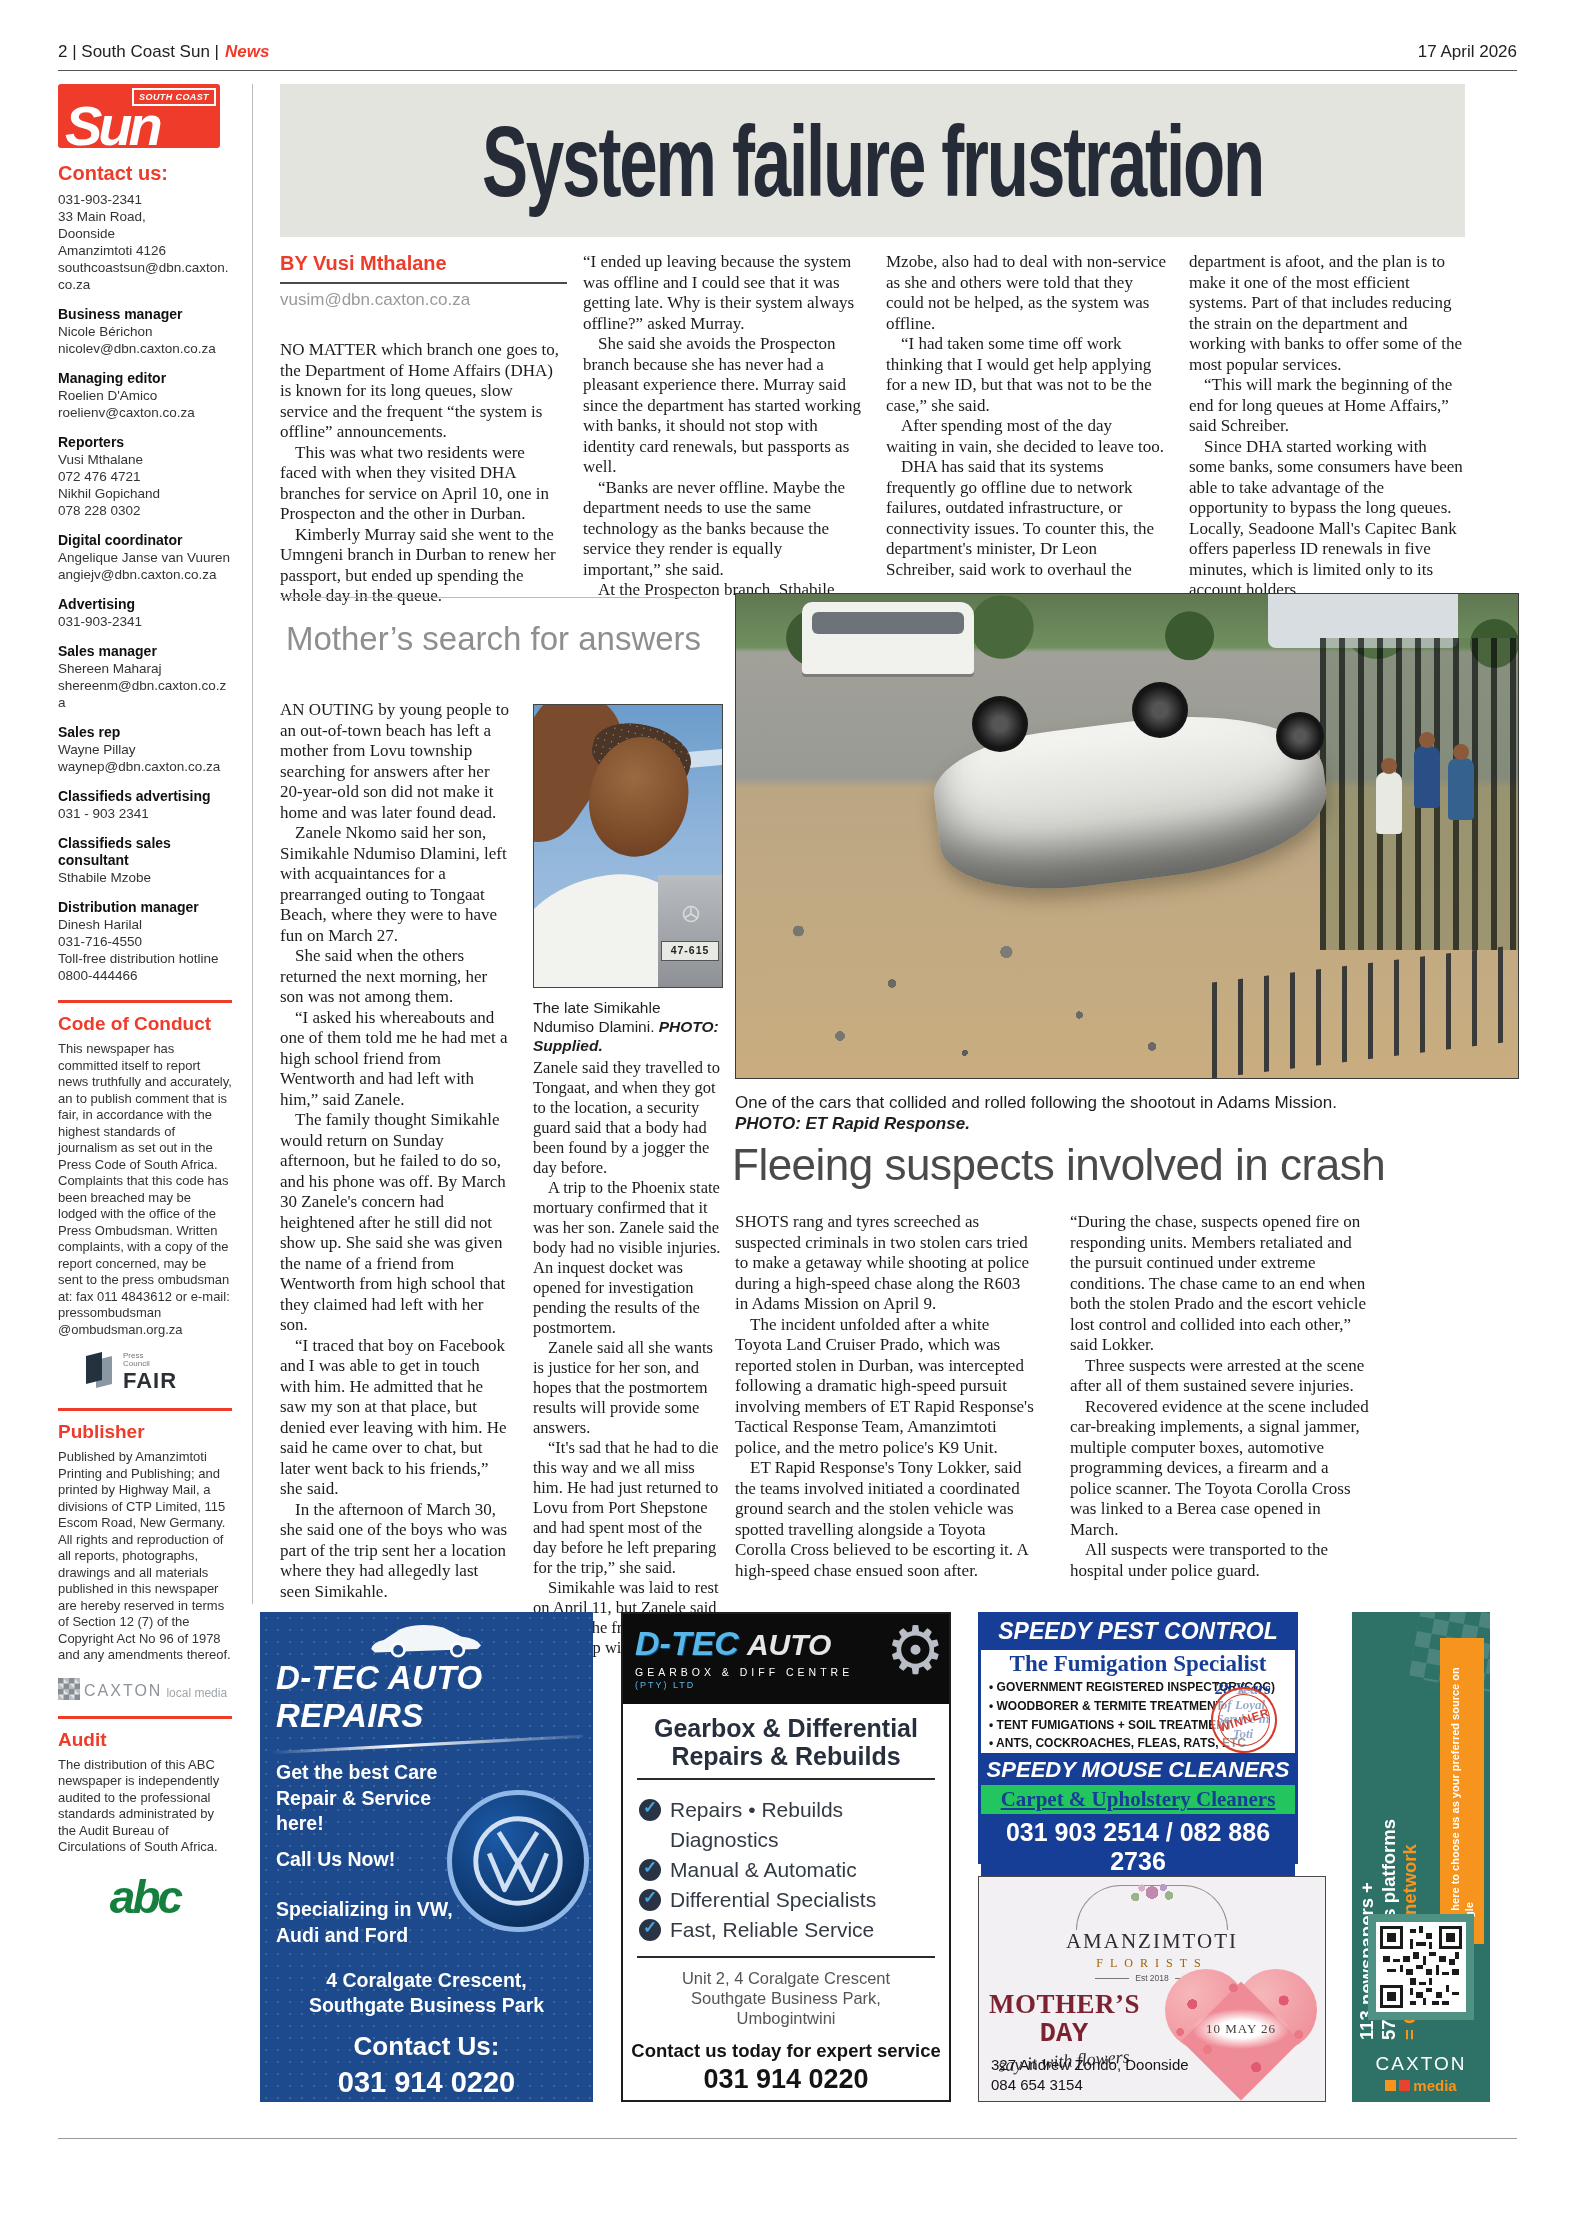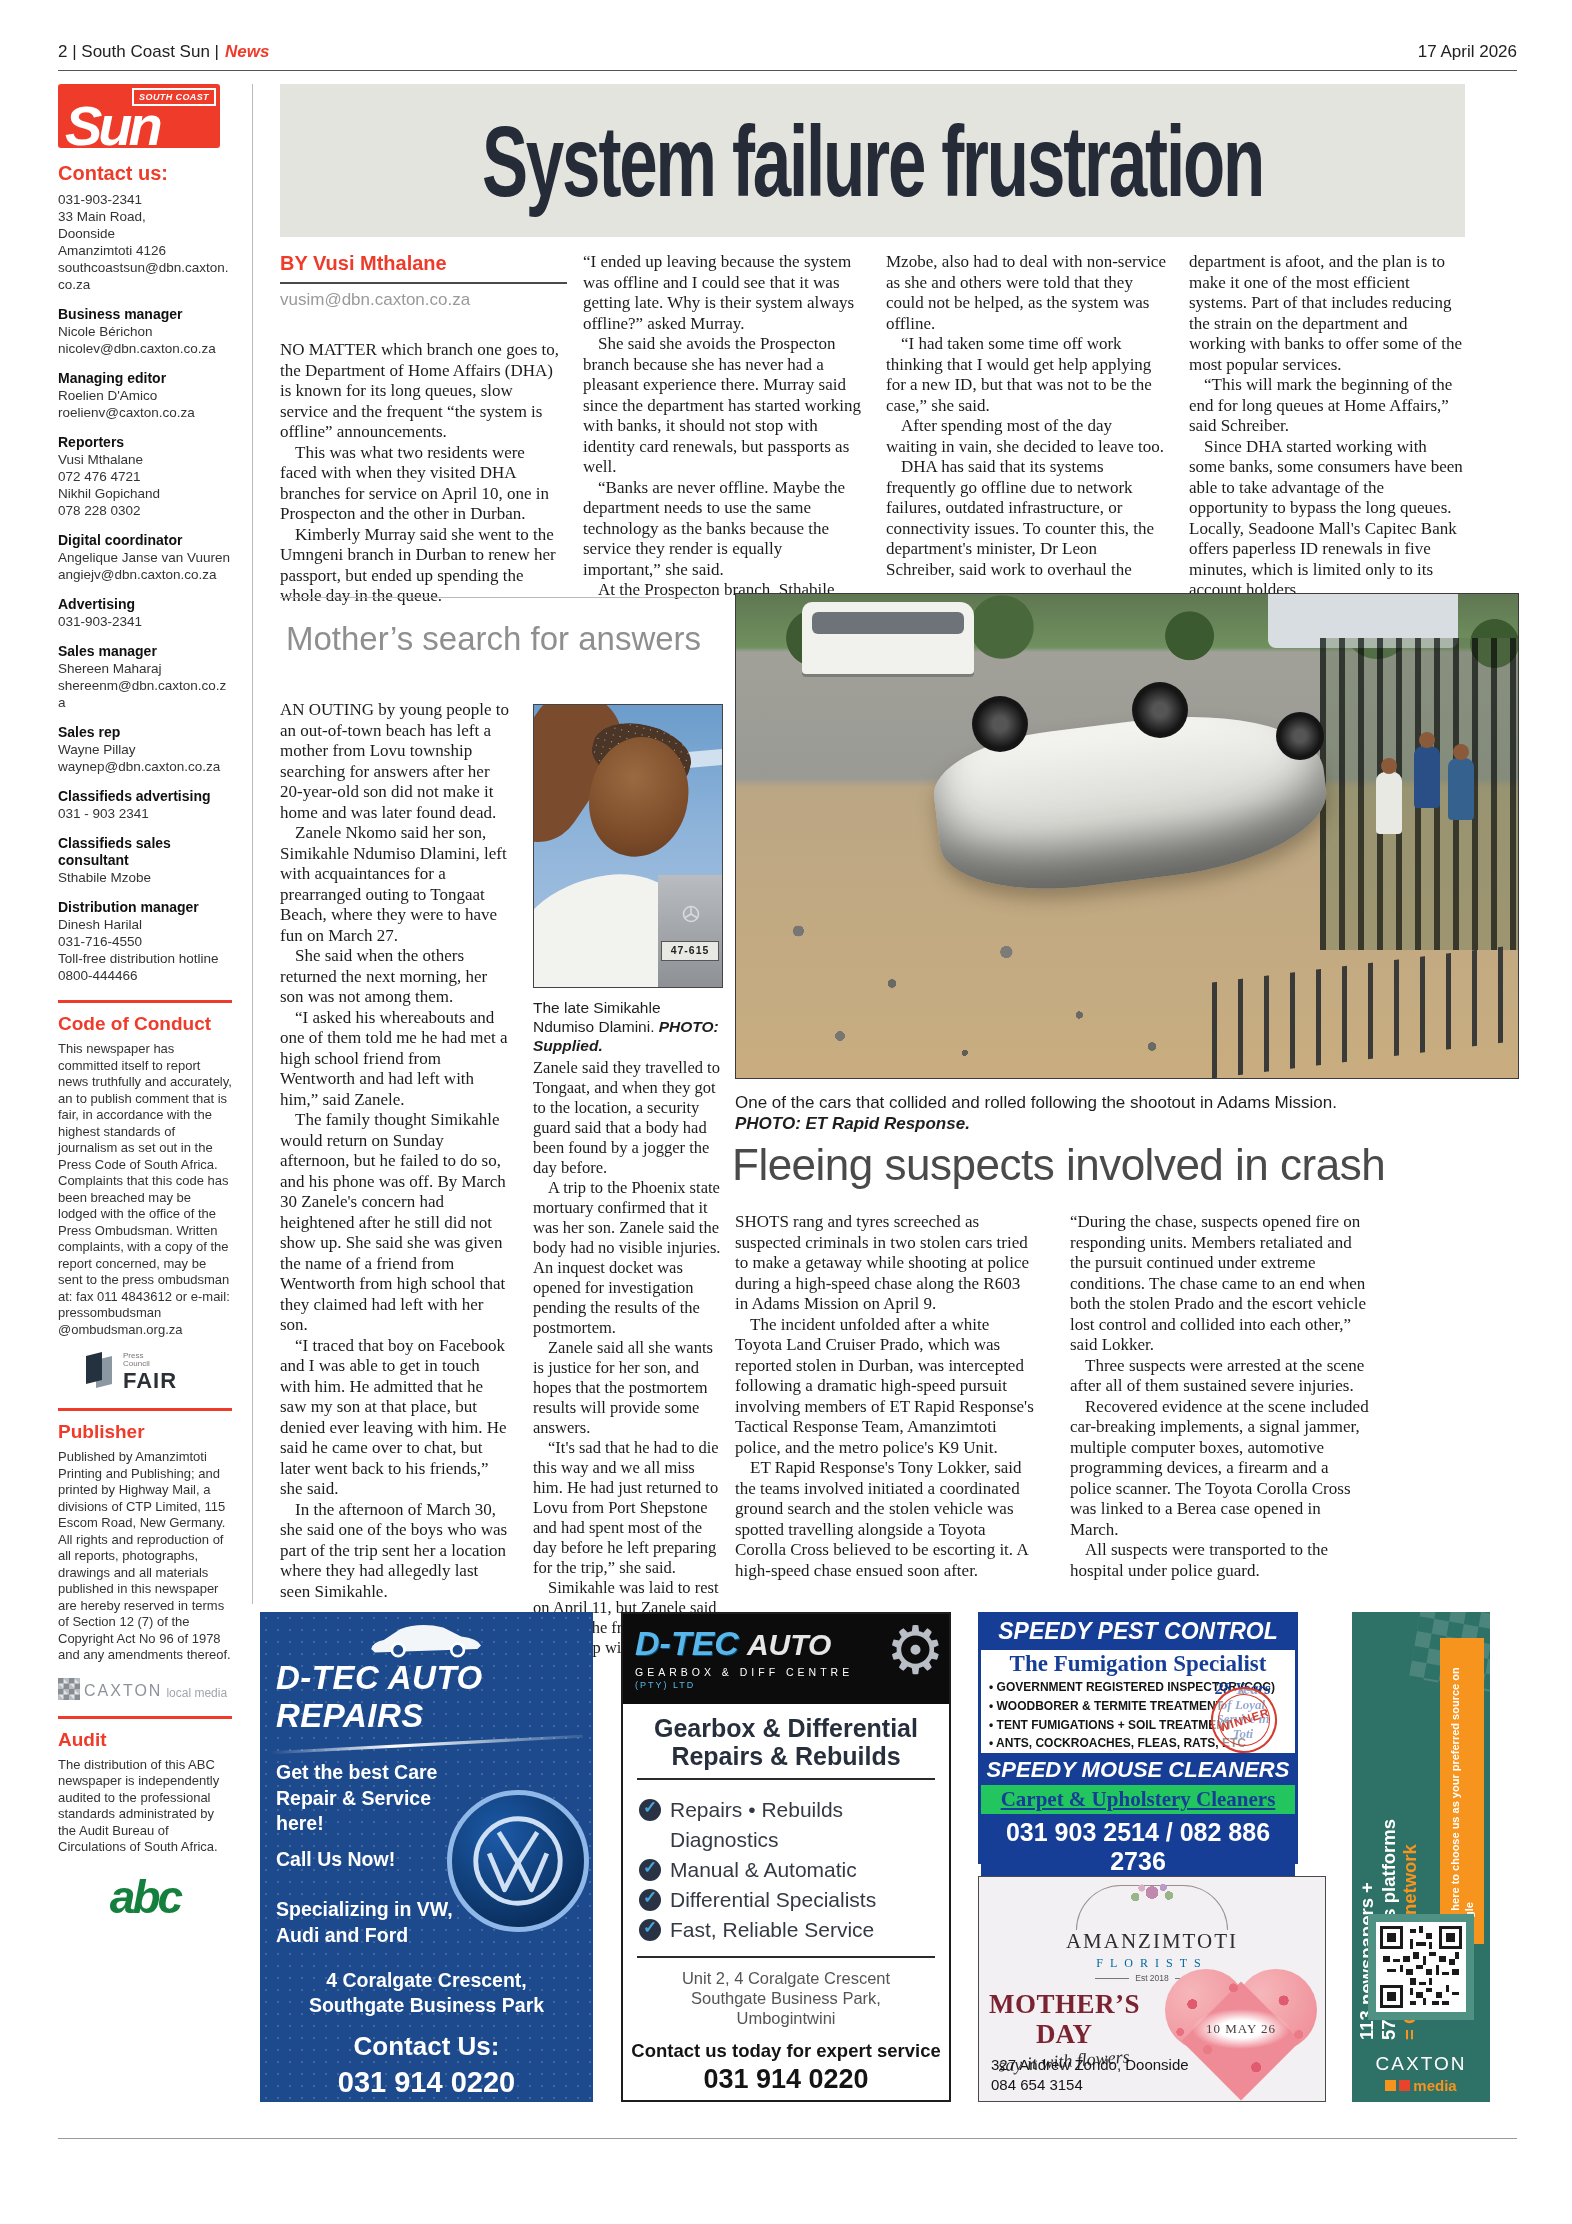--- a/index.html
+++ b/index.html
@@ -150,26 +150,26 @@
   .winner-stamp::after{content:"";position:absolute;inset:5px;border:1.5px solid var(--pest-red);border-radius:50%;}
   .pc-b2{font-size:22px;padding:2px 0;}
   .pc-b3{background:#22c55e;color:var(--pest-blue);font-family:"Liberation Serif",serif;font-weight:bold;font-size:21px;text-align:center;text-decoration:underline;padding:2px 0;}
   .pc-b4{font-style:normal;font-size:25px;padding:4px 0;}
   
   .ad-florist{left:978px;top:1876px;width:348px;height:226px;background:#f2f0f2;border:1px solid #4a4a4a;position:relative;overflow:hidden;}
   .fl-arc{position:absolute;left:50%;top:8px;transform:translateX(-50%);width:150px;height:44px;border:1.5px solid #9a8f8a;border-bottom:none;border-radius:75px 75px 0 0;}
   .fl-flowers{position:absolute;left:50%;top:2px;transform:translateX(-50%);width:56px;height:30px;
     background-image:radial-gradient(circle 9px at 50% 45%,#c289ae 70%,transparent 72%),radial-gradient(circle 6px at 20% 60%,#9ab48a 70%,transparent 72%),radial-gradient(circle 6px at 80% 55%,#9ab48a 70%,transparent 72%),radial-gradient(circle 5px at 32% 30%,#d8aFC5 70%,transparent 72%),radial-gradient(circle 5px at 70% 28%,#b99ac9 70%,transparent 72%);}
   .fl-name{margin-top:52px;text-align:center;font-family:"Liberation Serif",serif;font-size:21px;letter-spacing:2px;color:#2e2e2e;}
-  .fl-type{text-align:center;font-family:"Liberation Serif",serif;font-size:12px;letter-spacing:7px;color:#0369a1;margin-top:2px;}
+  .fl-type{text-align:center;font-family:"Liberation Serif",serif;font-size:12px;letter-spacing:7px;color:#a16207;margin-top:2px;}
   .fl-est{display:flex;align-items:center;justify-content:center;gap:6px;font-size:8.5px;color:#555;margin-top:2px;}
   .fl-est::before,.fl-est::after{content:"";width:34px;height:1px;background:#777;}
   .fl-event{position:absolute;left:10px;top:114px;width:150px;text-align:center;color:var(--maroon);font-family:"Liberation Serif",serif;font-weight:bold;line-height:1;}
   .fl-e1{font-size:27px;letter-spacing:.5px;}
-  .fl-e2{font-size:27px;margin-top:3px;}
+  .fl-e2{font-size:27px;margin-top:3px;font-family:Liberation Mono, monospace;}
   .fl-script{font-family:"Liberation Serif",serif;font-style:italic;font-size:18px;color:#2b2b2b;margin-top:4px;transform:rotate(-4deg);font-weight:normal;}
   .fl-heart{position:absolute;right:8px;top:92px;width:152px;height:126px;}
   .fl-heart .hl,.fl-heart .hr{position:absolute;top:0;width:82px;height:82px;border-radius:50%;background:radial-gradient(circle at 32% 30%,#f6b7ba,#ee8793);}
   .fl-heart .hl{left:0;} .fl-heart .hr{right:0;}
   .fl-heart .hb{position:absolute;left:34px;top:30px;width:84px;height:84px;background:#ef8b96;transform:rotate(45deg);}
   .fl-heart .hd{position:absolute;inset:0;
     background-image:radial-gradient(circle 9px at 18% 28%,#e15b70 55%,transparent 57%),radial-gradient(circle 8px at 45% 15%,#e8707f 55%,transparent 57%),radial-gradient(circle 9px at 78% 25%,#e15b70 55%,transparent 57%),radial-gradient(circle 8px at 88% 52%,#ea7a86 55%,transparent 57%),radial-gradient(circle 9px at 60% 78%,#e15b70 55%,transparent 57%),radial-gradient(circle 8px at 28% 64%,#ea7a86 55%,transparent 57%),radial-gradient(circle 7px at 10% 50%,#e8707f 55%,transparent 57%);}
   .fl-date{position:absolute;left:50%;top:48%;transform:translate(-50%,-50%);padding:12px 14px;font-family:"Liberation Serif",serif;font-size:13px;color:#4a3f3f;letter-spacing:1px;background:radial-gradient(closest-side,#fff 45%,rgba(255,255,255,0));white-space:nowrap;}
   .fl-addr{position:absolute;left:12px;bottom:6px;font-size:15px;color:#141414;line-height:1.35;font-weight:bold;font-family:"Liberation Sans",sans-serif;}
   .fl-addr p{margin:0;font-weight:normal;}

